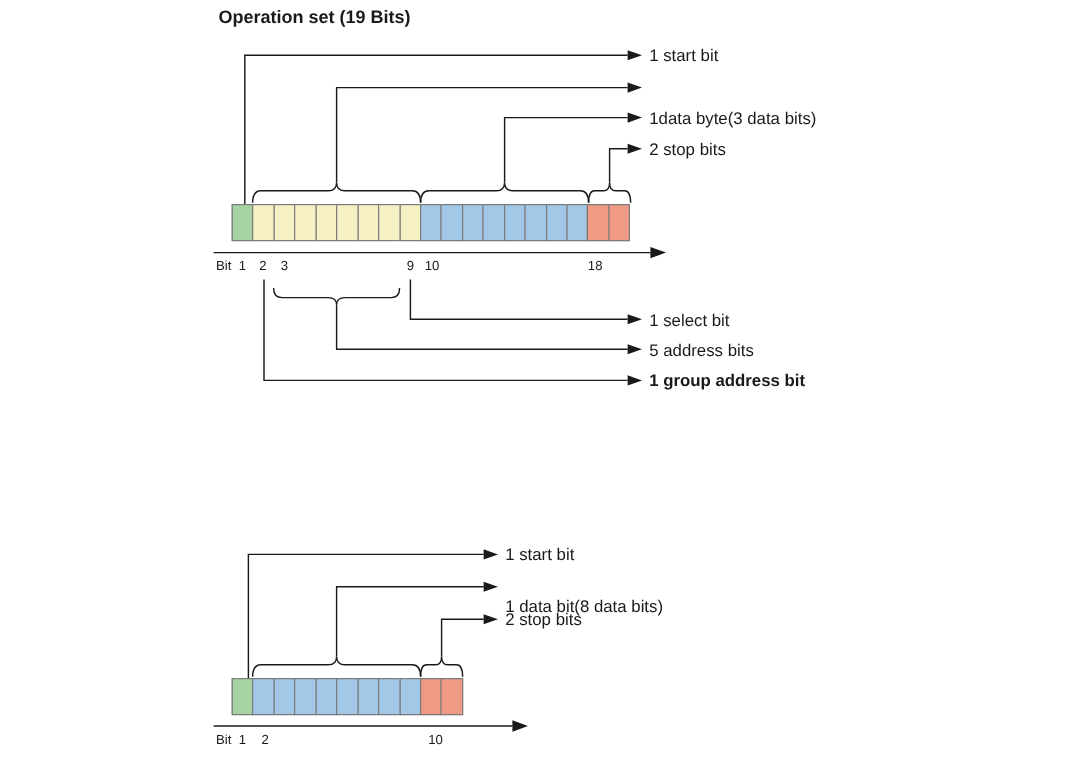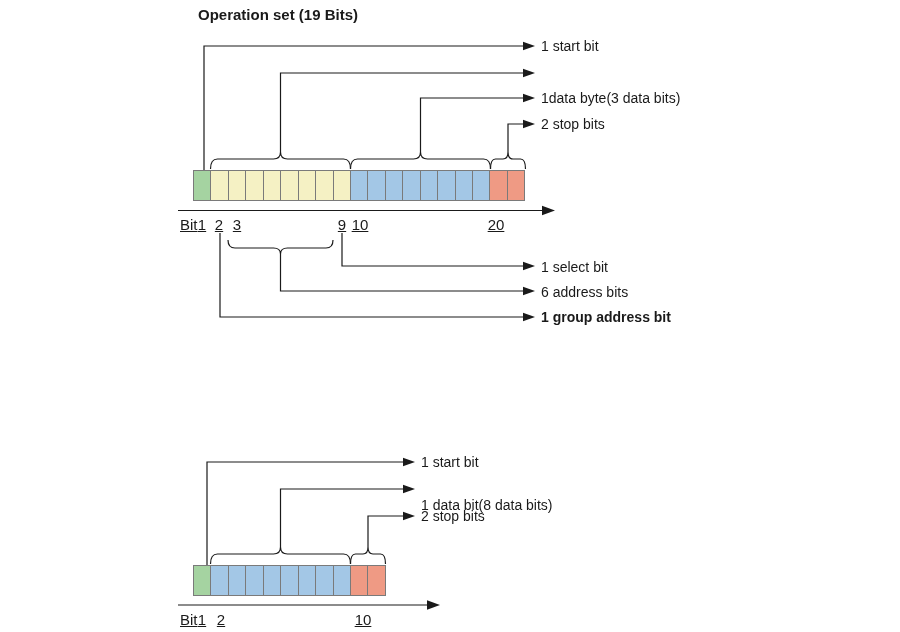--- a/index.html
+++ b/index.html
@@ -9,21 +9,21 @@
     width: 900px;
     height: 632px;
     background: #ffffff;
     font-family: "Liberation Sans", sans-serif;
     color: #1a1a1a;
     overflow: hidden;
   }
   .art { position: absolute; left: 0; top: 0; }
   .title { position: absolute; font-size: 15px; font-weight: 700; white-space: nowrap; }
   .callout { position: absolute; font-size: 14px; white-space: nowrap; }
-  .tick { position: absolute; font-size: 15px; white-space: nowrap; text-decoration: underline; }
+  .tick { position: absolute; font-size: 11px; white-space: nowrap; }
   .ctr { transform: translateX(-50%); }
   .cells { position: absolute; display: flex; }
   .cell { width: 18.45px; height: 31px; border: 1px solid #7a7a7a; flex: 0 0 auto; }
   .cell + .cell { margin-left: -1px; }
 </style>
 </head>
 <body>
 
 <div class="canvas">
 
@@ -62,21 +62,21 @@
       <polygon points="523,261.8 535,266 523,270.2"></polygon>
       <polygon points="523,286.8 535,291 523,295.2"></polygon>
       <polygon points="523,312.8 535,317 523,321.2"></polygon>
       <polygon points="403,457.8 415,462 403,466.2"></polygon>
       <polygon points="403,484.8 415,489 403,493.2"></polygon>
       <polygon points="403,511.8 415,516 403,520.2"></polygon>
       <polygon points="427,600.3 440,605 427,609.7"></polygon>
     </g>
   </svg>
 
-  <div class="title" style="left:198px; top:6px;">Operation set (19 Bits)</div>
+  <div class="title" style="left:182px; top:6px;">Operation set (19 Bits)</div>
 
   <div class="callout" style="left:541px; top:38px;">1 start bit</div>
   <div class="callout" style="left:541px; top:90px;">1data byte(3 data bits)</div>
   <div class="callout" style="left:541px; top:116px;">2 stop bits</div>
 
   <div class="cells" style="left:193px; top:170px;">
       <div class="cell" style="background: rgb(165, 211, 161);"></div>
       <div class="cell" style="background: rgb(245, 241, 196);"></div>
       <div class="cell" style="background: rgb(245, 241, 196);"></div>
       <div class="cell" style="background: rgb(245, 241, 196);"></div>
@@ -96,24 +96,24 @@
       <div class="cell" style="background: rgb(239, 154, 132);"></div>
       <div class="cell" style="background: rgb(239, 154, 132);"></div>
     </div>
 
   <div class="tick" style="left:180px; top:216px;">Bit</div>
   <div class="tick ctr" style="left:202px; top:216px;">1</div>
   <div class="tick ctr" style="left:219px; top:216px;">2</div>
   <div class="tick ctr" style="left:237px; top:216px;">3</div>
   <div class="tick ctr" style="left:342px; top:216px;">9</div>
   <div class="tick ctr" style="left:360px; top:216px;">10</div>
-  <div class="tick ctr" style="left:496px; top:216px;">20</div>
+  <div class="tick ctr" style="left:496px; top:216px;">18</div>
 
   <div class="callout" style="left:541px; top:259px;">1 select bit</div>
-  <div class="callout" style="left:541px; top:284px;">6 address bits</div>
+  <div class="callout" style="left:541px; top:284px;">5 address bits</div>
   <div class="callout" style="left:541px; top:309px;font-weight:bold;">1 group address bit</div>
 
 
   <div class="callout" style="left:421px; top:454px;">1 start bit</div>
   <div class="callout" style="left:421px; top:481px;margin-top:16px;">1 data bit(8 data bits)</div>
   <div class="callout" style="left:421px; top:508px;">2 stop bits</div>
 
   <div class="cells" style="left:193px; top:565px;">
       <div class="cell" style="background: rgb(165, 211, 161);"></div>
       <div class="cell" style="background: rgb(163, 199, 230);"></div>

